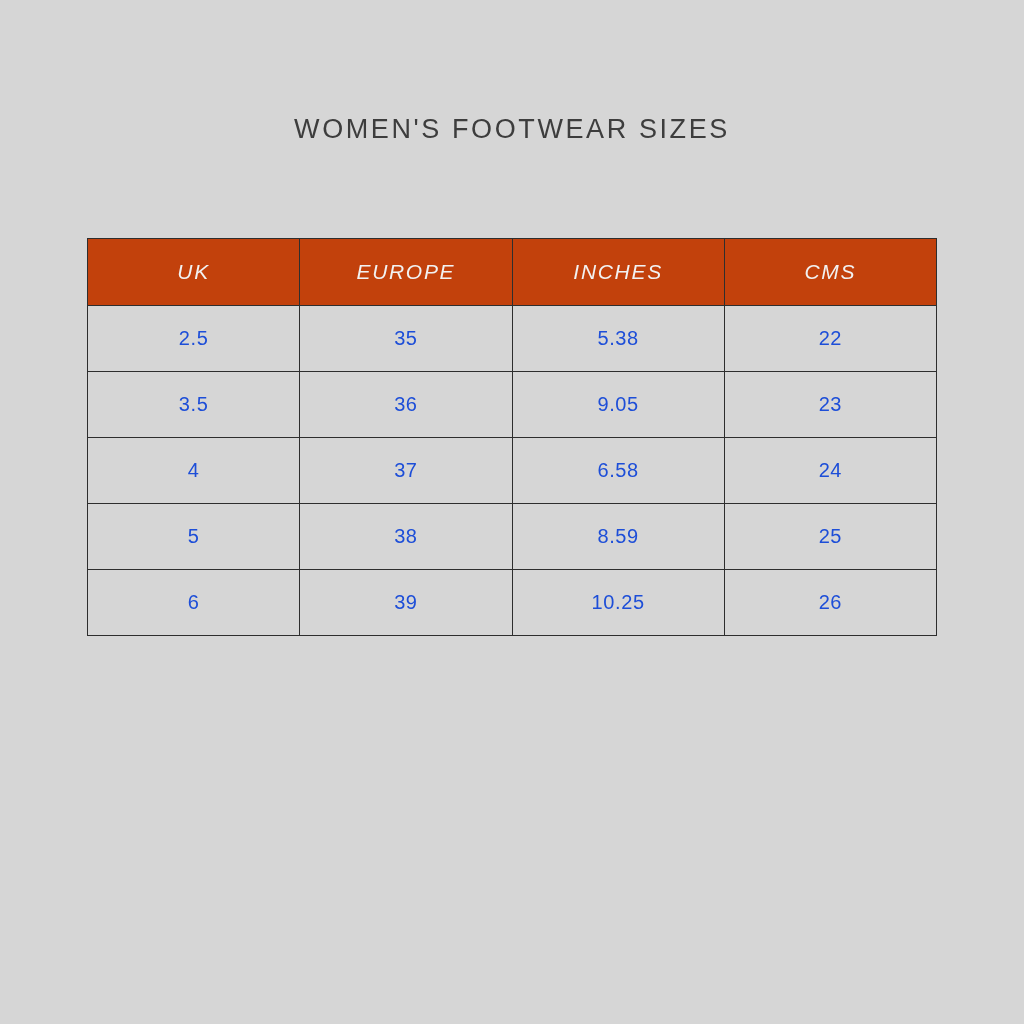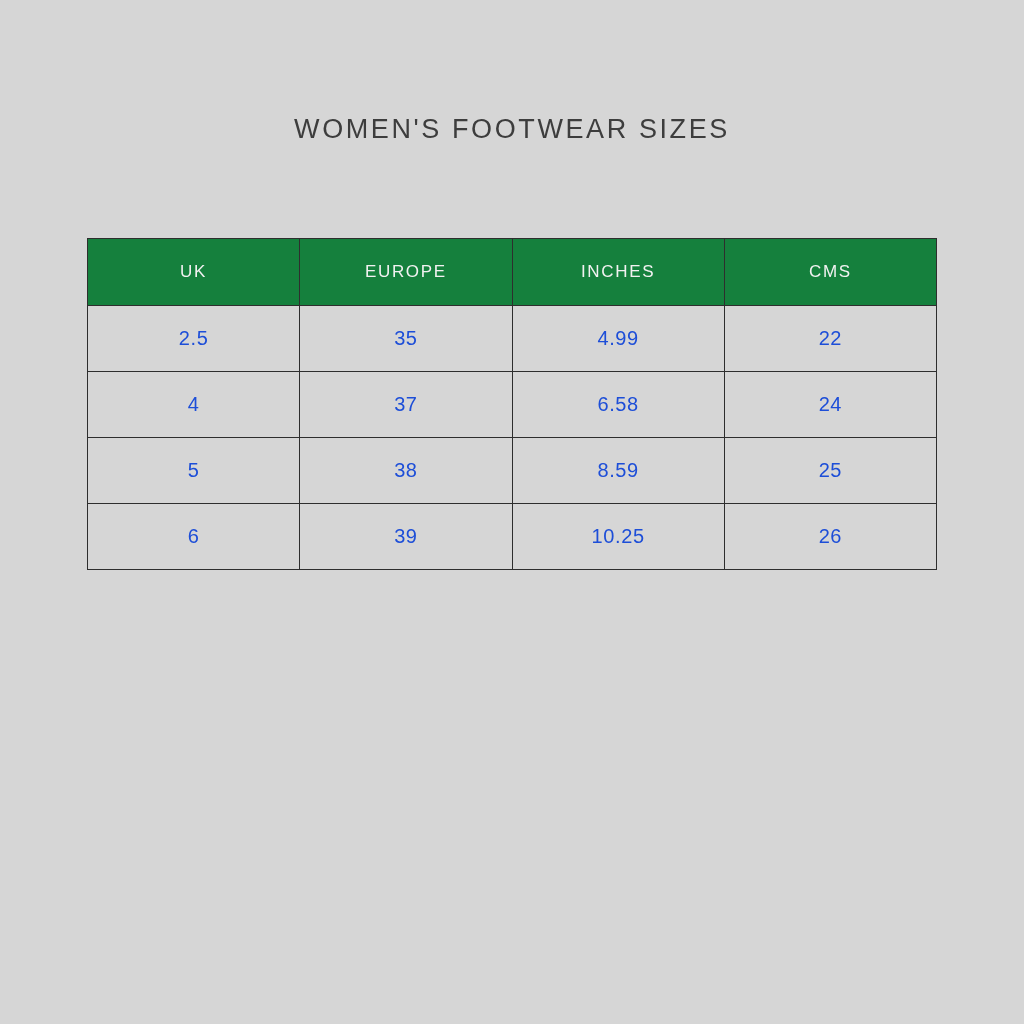--- a/index.html
+++ b/index.html
@@ -44,25 +44,26 @@
     width: 850px;
     table-layout: fixed;
   }
   table.size-table th,
   table.size-table td {
     border: 1px solid #2e2e2e;
     text-align: center;
     font-weight: 400;
   }
   table.size-table thead th {
-    background: #15803d;
+    background: #c2410c;
     color: #f2f2f2;
     height: 64px;
-    font-size: 17px;
+    font-size: 21px;
     letter-spacing: 1.7px;
+    font-style: italic;
   }
   table.size-table tbody td {
     background: #d6d6d6;
     color: #1d4ed8;
     height: 63px;
     font-size: 20px;
     letter-spacing: 0.6px;
   }
 </style>
 </head>
@@ -79,22 +80,28 @@
           <th>UK</th>
           <th>EUROPE</th>
           <th>INCHES</th>
           <th>CMS</th>
         </tr>
       </thead>
       <tbody>
         <tr>
           <td>2.5</td>
           <td>35</td>
-          <td>4.99</td>
+          <td>5.38</td>
           <td>22</td>
+        </tr>
+        <tr>
+          <td>3.5</td>
+          <td>36</td>
+          <td>9.05</td>
+          <td>23</td>
         </tr>
         <tr>
           <td>4</td>
           <td>37</td>
           <td>6.58</td>
           <td>24</td>
         </tr>
         <tr>
           <td>5</td>
           <td>38</td>

